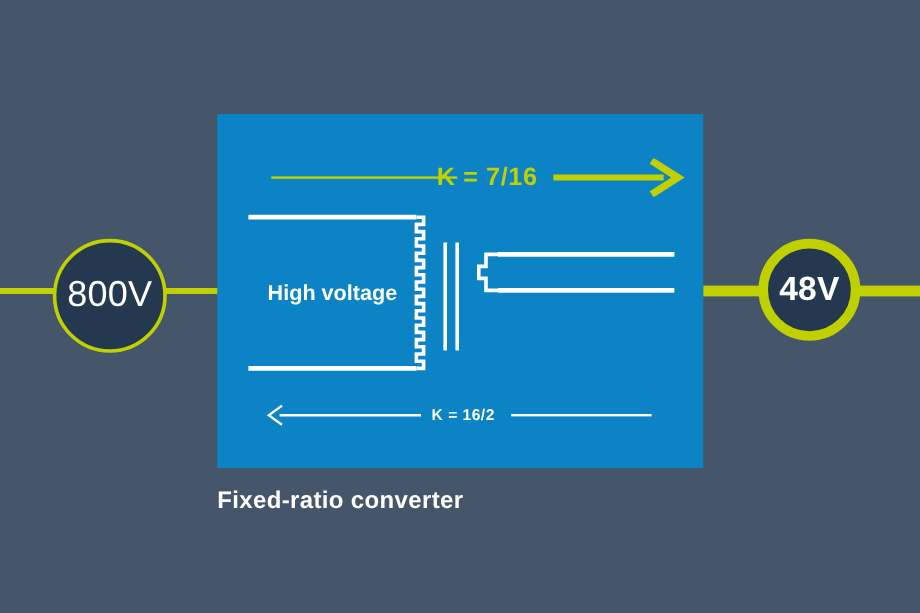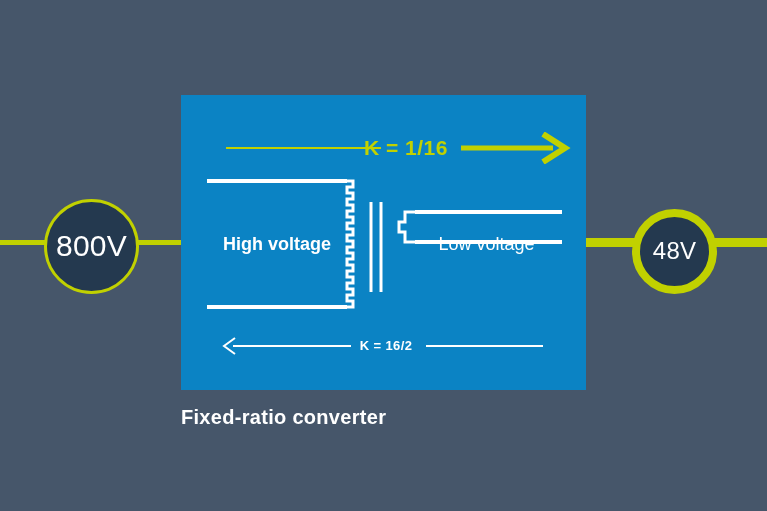--- a/index.html
+++ b/index.html
@@ -61,25 +61,26 @@
   .node-left {
     left: 44px;
     top: 199px;
     width: 95px;
     height: 95px;
     border: 3px solid #c1d100;
     font-size: 30px;
   }
   .node-right {
     left: 632px;
-    top: 209px;
+    top: 199px;
     width: 85px;
     height: 85px;
     border: 8px solid #c1d100;
-    font-size: 24px;
+    font-size: 28px;
+    font-weight: bold;
   }
   .node-label { display: block; line-height: 1; padding-bottom: 2px; }
 
   
   .converter {
     position: absolute;
     left: 181px;
     top: 95px;
     width: 405px;
     height: 295px;
@@ -202,21 +203,21 @@
 
   <div class="wire wire-left-outer"></div>
   <div class="wire wire-left-inner"></div>
   <div class="wire wire-right-inner"></div>
   <div class="wire wire-right-outer"></div>
 
   <div class="converter"></div>
 
   <div class="k-top-row">
     <div class="k-top-line-left"></div>
-    <div class="k-top-text">K = 1/16</div>
+    <div class="k-top-text">K = 7/16</div>
     <svg class="k-top-arrow-svg" width="110" height="32" viewBox="0 0 110 32">
       <line x1="0" y1="16" x2="92" y2="16" stroke="#c1d100" stroke-width="5"></line>
       <polyline points="82,2 104,16 82,30" fill="none" stroke="#c1d100" stroke-width="6" stroke-linecap="butt" stroke-linejoin="miter"></polyline>
     </svg>
   </div>
 
   <svg class="schematic" width="405" height="295" viewBox="0 0 405 295">
 
     <line x1="26" y1="86" x2="166" y2="86" stroke="#ffffff" stroke-width="4"></line>
 
@@ -233,21 +234,20 @@
     <line x1="200" y1="107" x2="200" y2="197" stroke="#ffffff" stroke-width="3"></line>
 
     <path d="M236,117 L224,117 L224,127 L218,127 L218,137 L224,137 L224,147 L236,147" fill="none" stroke="#ffffff" stroke-width="3" stroke-linejoin="miter" stroke-linecap="butt"></path>
 
     <line x1="234" y1="117" x2="381" y2="117" stroke="#ffffff" stroke-width="4"></line>
 
     <line x1="234" y1="147" x2="381" y2="147" stroke="#ffffff" stroke-width="4"></line>
   </svg>
 
   <div class="hv-text">High voltage</div>
-  <div class="lv-text">Low voltage</div>
 
   <div class="k-bottom-row">
     <svg class="k-bottom-arrow-svg" width="130" height="20" viewBox="0 0 130 20">
       <line x1="12" y1="10" x2="130" y2="10" stroke="#ffffff" stroke-width="2"></line>
       <polyline points="14,2 3,10 14,18" fill="none" stroke="#ffffff" stroke-width="2" stroke-linecap="butt" stroke-linejoin="miter"></polyline>
     </svg>
     <div class="k-bottom-text">K = 16/2</div>
     <div class="k-bottom-line-right"></div>
   </div>
 

